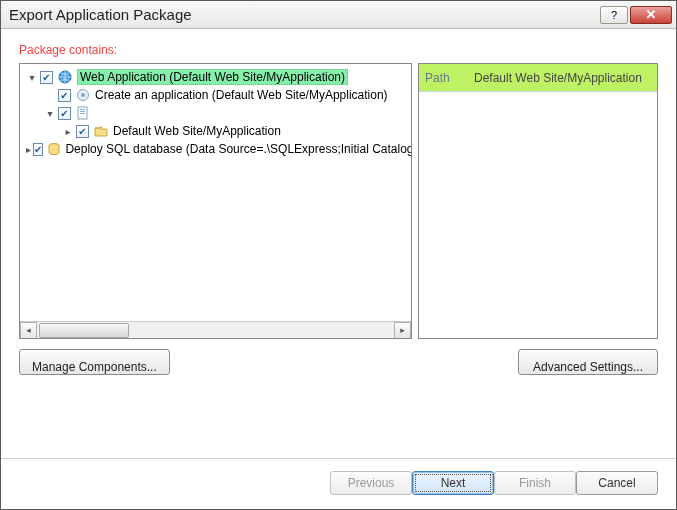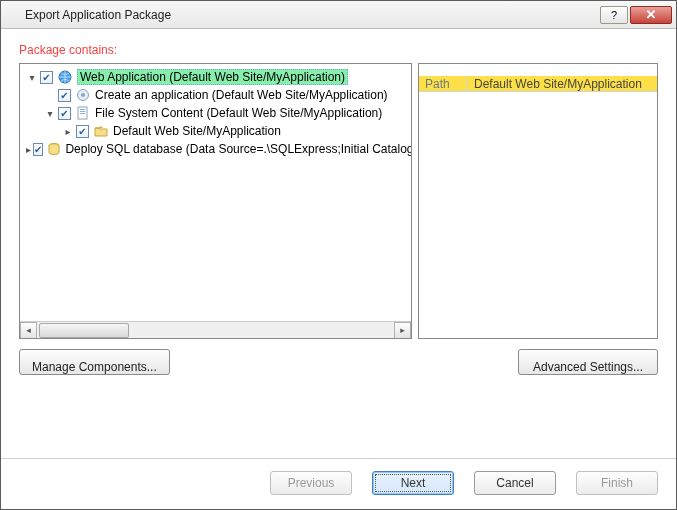--- a/index.html
+++ b/index.html
@@ -24,22 +24,21 @@
     height: 28px;
     background: linear-gradient(#f8f8f8,#e8e8e8);
     border-bottom: 1px solid #bcbcbc;
     display: flex;
     align-items: center;
     padding: 0 4px 0 8px;
   }
   .titlebar .title {
     flex: 1;
     color: #222;
-    font-size: 12px;
-    margin-left: 16px;
+    font-size: 15px;
   }
   .tb-btn {
     width: 28px;
     height: 18px;
     margin-left: 2px;
     border: 1px solid #998;
     border-radius: 2px;
     display: flex;
     align-items: center;
     justify-content: center;
@@ -142,25 +141,24 @@
     align-items:center;
     justify-content:center;
   }
   .node-text.selected {
     background:#86efac;
     border:1px dotted #7aa6d8;
     padding:0 2px;
   }
   .info-row {
     display:flex;
-    height: 16px;
-    align-items:center;
-    background: #fde047;
+    height: 28px;
+    align-items:center;
+    background: #bef264;
     border-bottom: 1px solid #c9d6e6;
-    margin-top: 12px;
   }
   .info-row .key {
     width: 48px;
     padding-left:6px;
     color:#6a7a8a;
     font-weight:500;
   }
   .info-row .val {
     flex:1;
     color:#444;
@@ -227,21 +225,21 @@
   }
   .sep {
     height:1px;
     background:#cfcfcf;
     margin: 0;
   }
   .footer {
     padding: 12px 18px 14px 18px;
     display:flex;
     justify-content:flex-end;
-    gap:20px;
+    gap:0;
   }
   .fbtn {
     height:24px;
     width:82px;
     border:1px solid #9a9a9a;
     border-radius:3px;
     background: linear-gradient(#fdfdfd,#ececec);
     font-size:12px;
     display:flex;
     align-items:center;
@@ -307,21 +305,20 @@
             <span class="exp">▾</span>
             <span class="cb">✔</span>
             <span class="ticon">
               <svg width="14" height="14" viewBox="0 0 14 14">
                   <rect x="2" y="1" width="9" height="12" fill="#fff" stroke="#8aa6c2"></rect>
                   <rect x="4" y="3" width="5" height="1" fill="#87b0db"></rect>
                   <rect x="4" y="5" width="5" height="1" fill="#87b0db"></rect>
                   <rect x="4" y="7" width="5" height="1" fill="#87b0db"></rect>
                 </svg>
             </span>
-            <span class="node-text">File System Content (Default Web Site/MyApplication)</span>
           </div>
 
           <div class="tree-row indent3">
             <span class="exp">▸</span>
             <span class="cb">✔</span>
             <span class="ticon">
               <svg width="14" height="14" viewBox="0 0 14 14">
                   <path d="M1 4h4l1 1h7v7H1z" fill="#f5dd8a" stroke="#c8a93d"></path>
                   <path d="M1 4h4l1-1h2v1" fill="#f0d271" stroke="#c8a93d"></path>
                 </svg>
@@ -374,21 +371,21 @@
 
   <div class="sep"></div>
 
   <div class="footer">
     <div class="fbtn disabled">
       <span>Previous</span>
     </div>
     <div class="fbtn primary">
       <span>Next</span>
     </div>
+    <div class="fbtn disabled">
+      <span>Finish</span>
+    </div>
     <div class="fbtn">
       <span>Cancel</span>
     </div>
-    <div class="fbtn disabled">
-      <span>Finish</span>
-    </div>
   </div>
 
 </div>
 
 </body></html>

